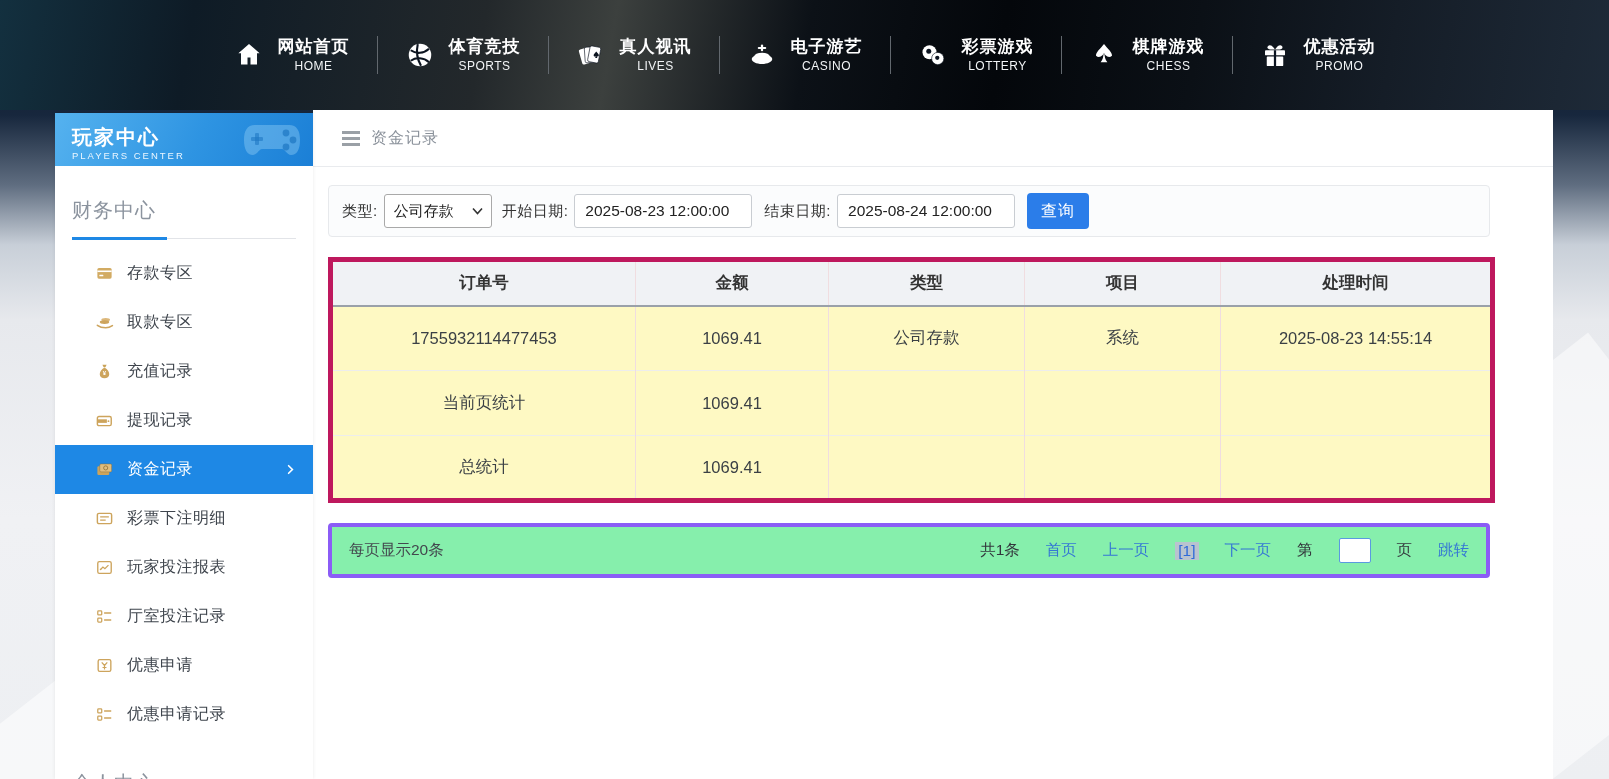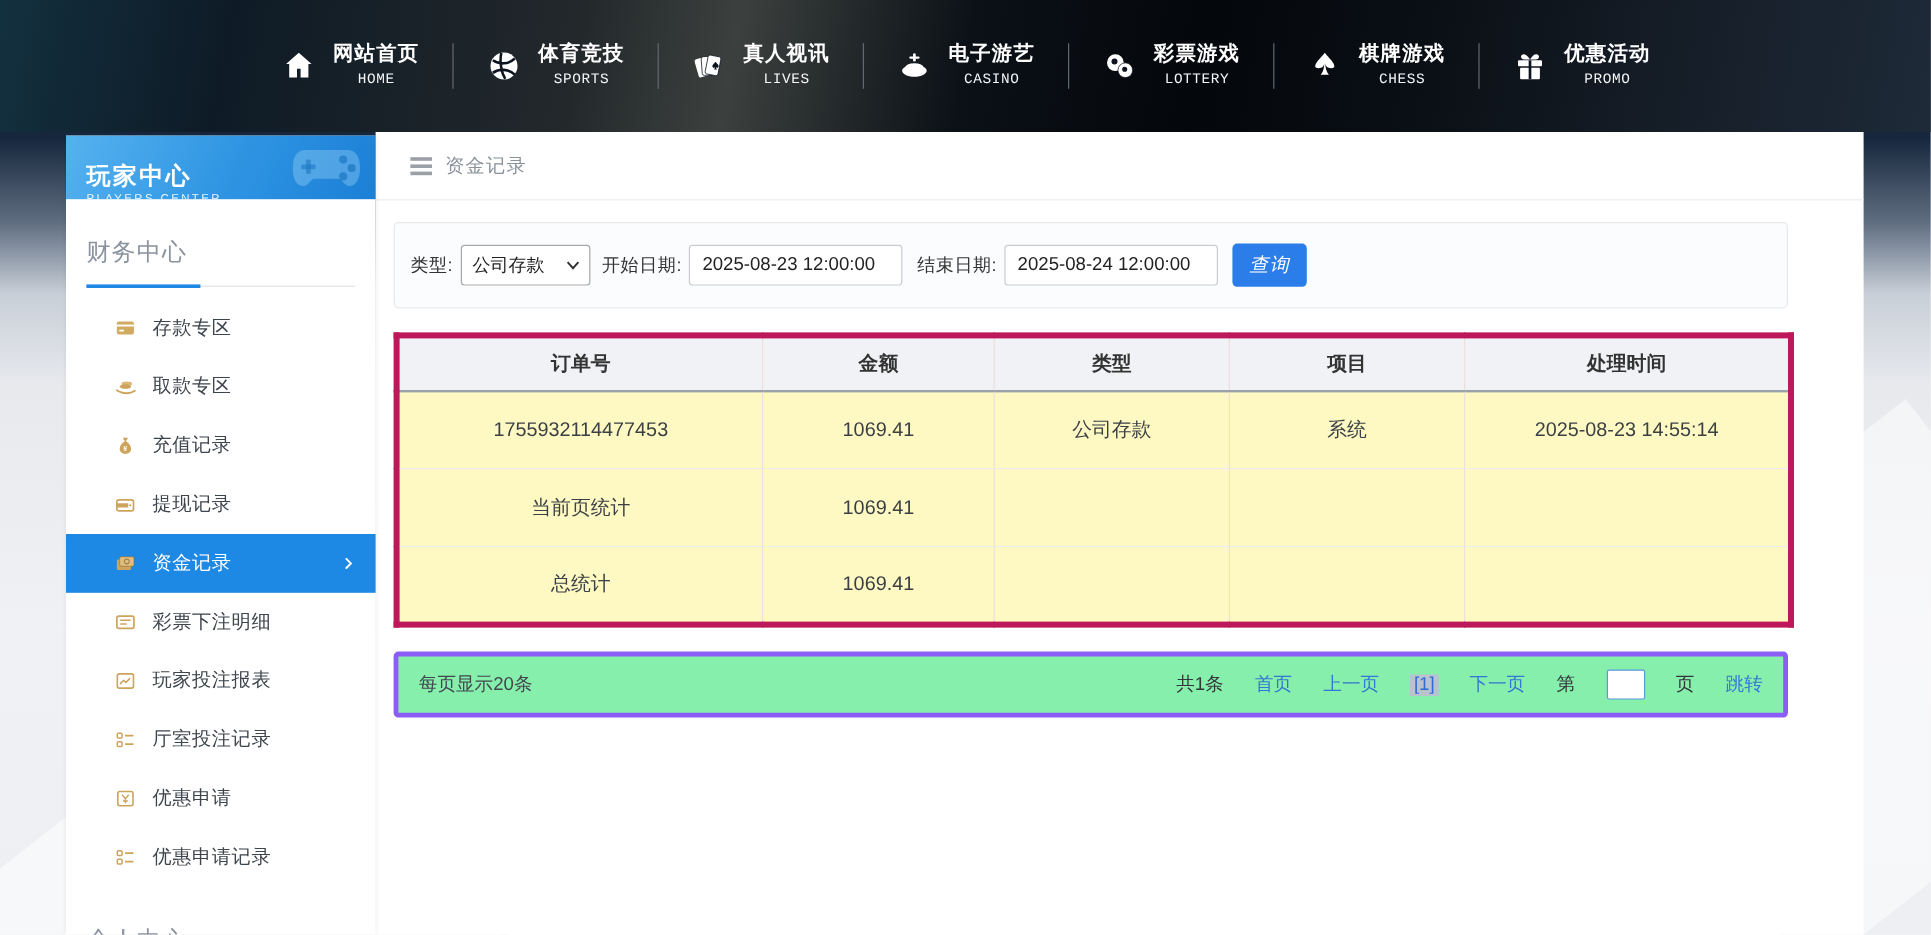--- a/index.html
+++ b/index.html
@@ -13,33 +13,33 @@
       #c8cfd8 245px,#e7e9ed 320px,#f0f1f4 520px,#edeff2 779px); }
   .page-bg::before { content:""; position:absolute; left:-120px; bottom:-160px;
     width:560px; height:300px; background:rgba(255,255,255,.55); transform:rotate(-38deg); }
   .page-bg::after { content:""; position:absolute; right:-140px; top:470px;
     width:560px; height:330px; background:rgba(255,255,255,.5); transform:rotate(-38deg); }
 
   
   .top-header { position:absolute; left:0; top:0; width:1609px; height:110px; z-index:3;
     background:linear-gradient(100deg,#13303f 0%,#0e1b26 12%,#23282b 30%,#3c403e 38%,
       #0c1117 50%,#04070b 62%,#0b1016 74%,#151d27 86%,#1e2a38 100%);
-    display:flex; align-items:center; justify-content:center;font-family:Liberation Mono, monospace; }
+    display:flex; align-items:center; justify-content:center; }
   .main-nav { display:flex; align-items:center; }
   .nav-item { display:flex; align-items:center; gap:14px; padding:0 27px; cursor:pointer; }
   .nav-item .txt { display:flex; flex-direction:column; align-items:center; }
   .nav-zh { color:#fff; font-size:17px; font-weight:bold; letter-spacing:1px; line-height:22px; }
   .nav-en { color:#f2f4f6; font-size:12px; line-height:16px; letter-spacing:.5px; }
   .nav-sep { width:1px; height:38px; background:#62686e; }
   .nav-icon { width:30px; height:30px; flex:0 0 30px; }
 
   
   .sidebar { position:absolute; left:55px; top:113px; width:258px; height:666px;
     background:#fff; z-index:2; box-shadow:0 0 4px rgba(0,0,0,.08); }
-  .side-header { height:53px; padding:22px 0 0 17px; position:relative; overflow:hidden;
+  .side-header { height:53px; padding:12px 0 0 17px; position:relative; overflow:hidden;
     background:linear-gradient(115deg,#55b2ef 0%,#2e94e2 55%,#1b7fd6 100%); }
   .side-header .t1 { color:#fff; font-size:20px; font-weight:bold; letter-spacing:2px; line-height:24px; }
   .side-header .t2 { color:#eaf6ff; font-size:9.5px; letter-spacing:2px; line-height:13px; }
   .gamepad-icon { position:absolute; right:10px; top:8px; width:62px; height:38px; opacity:.6; }
   .side-section { padding:31px 17px 6px; color:#8b939e; font-size:20px; letter-spacing:1px; }
   .side-rule { margin:6px 17px 10px; height:3px; position:relative; }
   .side-rule .gray { position:absolute; left:0; right:0; bottom:0; height:1px; background:#e2e4e8; }
   .side-rule .blue { position:absolute; left:0; bottom:-1px; width:95px; height:3px; background:#1e88e5; }
   .side-menu { }
   .side-item { height:49px; display:flex; align-items:center; padding-left:40px;
@@ -50,32 +50,32 @@
 
   
   .main-panel { position:absolute; left:313px; top:110px; width:1240px; height:669px;
     background:#fff; z-index:1; }
   .crumb-row { height:57px; display:flex; align-items:center; padding-left:29px;
     border-bottom:1px solid #e9ebee; color:#8b929b; font-size:16px; letter-spacing:1px; }
   .burger-icon { width:18px; margin-right:11px; }
   .burger-icon i { display:block; height:3px; background:#9aa0a6; margin:3px 0; }
   .content { padding:18px 63px 0 15px; }
 
-  .filter-box { height:72px; border:1px solid #e7e9ec; background:#fbfcfd; border-radius:4px;
+  .filter-box { height:52px; border:1px solid #e7e9ec; background:#fbfcfd; border-radius:4px;
     display:flex; align-items:center; padding:0 13px; margin-bottom:20px; font-size:15px; color:#333; }
   .f-label { margin-right:6px; letter-spacing:.5px; }
   .select-box { width:108px; height:34px; border:1px solid #a9a9a9; border-radius:3px; background:#fff;
     display:flex; align-items:center; justify-content:space-between; padding:0 8px 0 9px;
     font-size:15px; color:#222; margin-right:10px; cursor:pointer; }
   .date-input { width:178px; height:34px; border:1px solid #c9cdd2; border-radius:3px; background:#fff;
     font-size:15.5px; color:#222; padding:0 10px; margin-right:12px;
     font-family:"Liberation Sans","DejaVu Sans",sans-serif; }
   .query-btn { width:62px; height:36px; background:#2b7de9; border:none; border-radius:4px;
     color:#fff; font-size:16px; cursor:pointer; letter-spacing:1px;
-    font-family:"Liberation Sans","DejaVu Sans",sans-serif;font-style:italic; }
+    font-family:"Liberation Sans","DejaVu Sans",sans-serif; }
 
   table.records { width:100%; table-layout:fixed; border-collapse:collapse;
     border:5px solid #be185d; background:#fef9c3; }
   table.records th { background:#f0f2f5; height:46px; font-size:16.5px; font-weight:bold;
     color:#333; border-bottom:2px solid #9aa1a9; }
   table.records td { height:65px; text-align:center; font-size:16.5px; color:#3b4045; }
   table.records th + th, table.records td + td { border-left:1px solid #f0dde0; }
   table.records tbody tr + tr td { border-top:1px solid #ededed; }
 
   .page-box { margin-top:20px; height:55px; border:4px solid #8b5cf6; background:#86efac;

